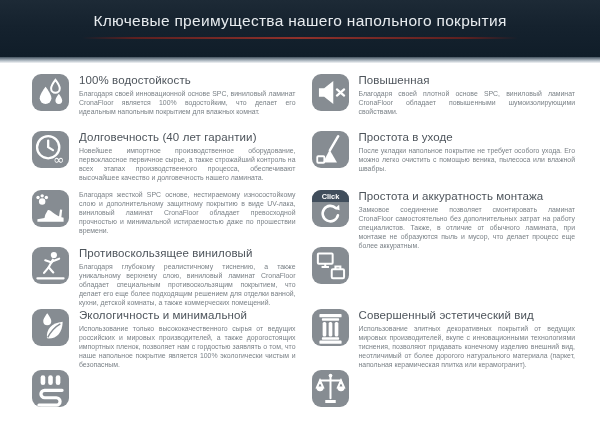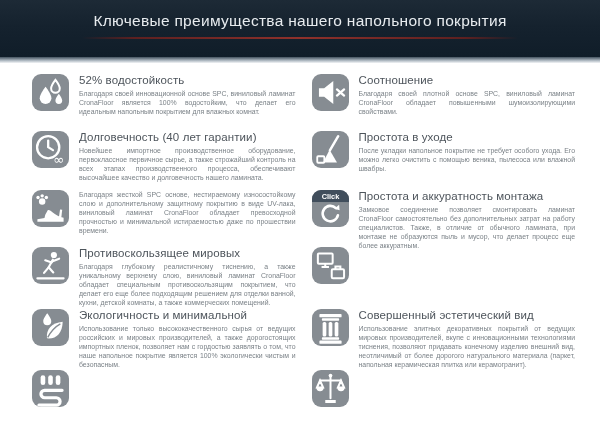--- a/index.html
+++ b/index.html
@@ -64,21 +64,21 @@
   <main class="grid" id="grid">
       <section class="item">
         <span class="icon">
           <svg viewBox="0 0 24 24">
             <path d="M8.8 8.2C8.8 8.2 5 13 5 15.7a3.8 3.8 0 0 0 7.6 0C12.6 13 8.8 8.2 8.8 8.2Z" fill="#fff"></path>
             <path d="M15.2 3.8c0 0-2.8 3.6-2.8 5.6a2.8 2.8 0 0 0 5.6 0c0-2-2.8-5.6-2.8-5.6Z" fill="none" stroke="#fff" stroke-width="1.3"></path>
             <path d="M17.4 12.8c0 0-2.2 2.8-2.2 4.4a2.2 2.2 0 0 0 4.4 0c0-1.6-2.2-4.4-2.2-4.4Z" fill="#fff"></path>
           </svg>
         </span>
         <div class="txt">
-          <h2>52% водостойкость</h2>
+          <h2>100% водостойкость</h2>
           <p>Благодаря своей инновационной основе SPC, виниловый ламинат CronaFloor является 100% водостойким, что делает его идеальным напольным покрытием для влажных комнат.</p>
         </div>
       </section>
       <section class="item">
         <span class="icon">
           <svg viewBox="0 0 24 24">
             <circle cx="10.5" cy="10.5" r="7.2" fill="none" stroke="#fff" stroke-width="1.5"></circle>
             <path d="M10.5 6.2v4.3l3.1 1.9" fill="none" stroke="#fff" stroke-width="1.5" stroke-linecap="round"></path>
             <text x="13.8" y="21.6" font-size="8.5" fill="#fff" font-family="DejaVu Sans">∞</text>
           </svg>
@@ -112,21 +112,21 @@
             <g stroke="#fff" stroke-width="1.4" fill="none" stroke-linecap="round">
               <path d="M13.5 8.2 10.8 13.2l3 3.3"></path>
               <path d="M10.8 13.2 7.8 16.8"></path>
               <path d="M13 9.4l4.6-1.8"></path>
               <path d="M12.8 10 8.6 8.6"></path>
               <path d="M3.5 20.3h17"></path>
             </g>
           </svg>
         </span>
         <div class="txt">
-          <h2>Противоскользящее мировых</h2>
+          <h2>Противоскользящее виниловый</h2>
           <p>Благодаря глубокому реалистичному тиснению, а также уникальному верхнему слою, виниловый ламинат CronaFloor обладает специальным противоскользящим покрытием, что делает его еще более подходящим решением для отделки ванной, кухни, детской комнаты, а также коммерческих помещений.</p>
         </div>
       </section>
       <section class="item">
         <span class="icon">
           <svg viewBox="0 0 24 24">
             <path d="M9.9 2.8c0 0-2.6 3.3-2.6 5.1a2.6 2.6 0 0 0 5.2 0c0-1.8-2.6-5.1-2.6-5.1Z" fill="#fff"></path>
             <path d="M19.9 8.2c-7.2.8-10.8 4.6-10.2 10.8 6 .6 10-3.3 10.2-10.8Z" fill="#fff"></path>
             <path d="M10.2 18.4c2.2-4.2 5-7 8.2-8.8" stroke="#868c92" stroke-width=".9" fill="none"></path>
           </svg>
@@ -149,21 +149,21 @@
         </span>
       </section>
       <section class="item">
         <span class="icon">
           <svg viewBox="0 0 24 24">
             <path d="M13.8 4.6 7.9 9.2H4.5v5.6h3.4l5.9 4.6Z" fill="#fff"></path>
             <path d="M16.2 10l4.6 4M20.8 10l-4.6 4" stroke="#fff" stroke-width="1.5" stroke-linecap="round" fill="none"></path>
           </svg>
         </span>
         <div class="txt">
-          <h2>Соотношение</h2>
+          <h2>Повышенная</h2>
           <p>Благодаря своей плотной основе SPC, виниловый ламинат CronaFloor обладает повышенными шумоизолирующими свойствами.</p>
         </div>
       </section>
       <section class="item">
         <span class="icon">
           <svg viewBox="0 0 24 24">
             <path d="M17 3.4l-5.4 9.2" stroke="#fff" stroke-width="1.6" stroke-linecap="round" fill="none"></path>
             <path d="M11.4 12.2l-4.2 8.2h9Z" fill="#fff"></path>
             <rect x="3.4" y="16.4" width="4.6" height="4.2" rx=".6" fill="none" stroke="#fff" stroke-width="1.2"></rect>
           </svg>

